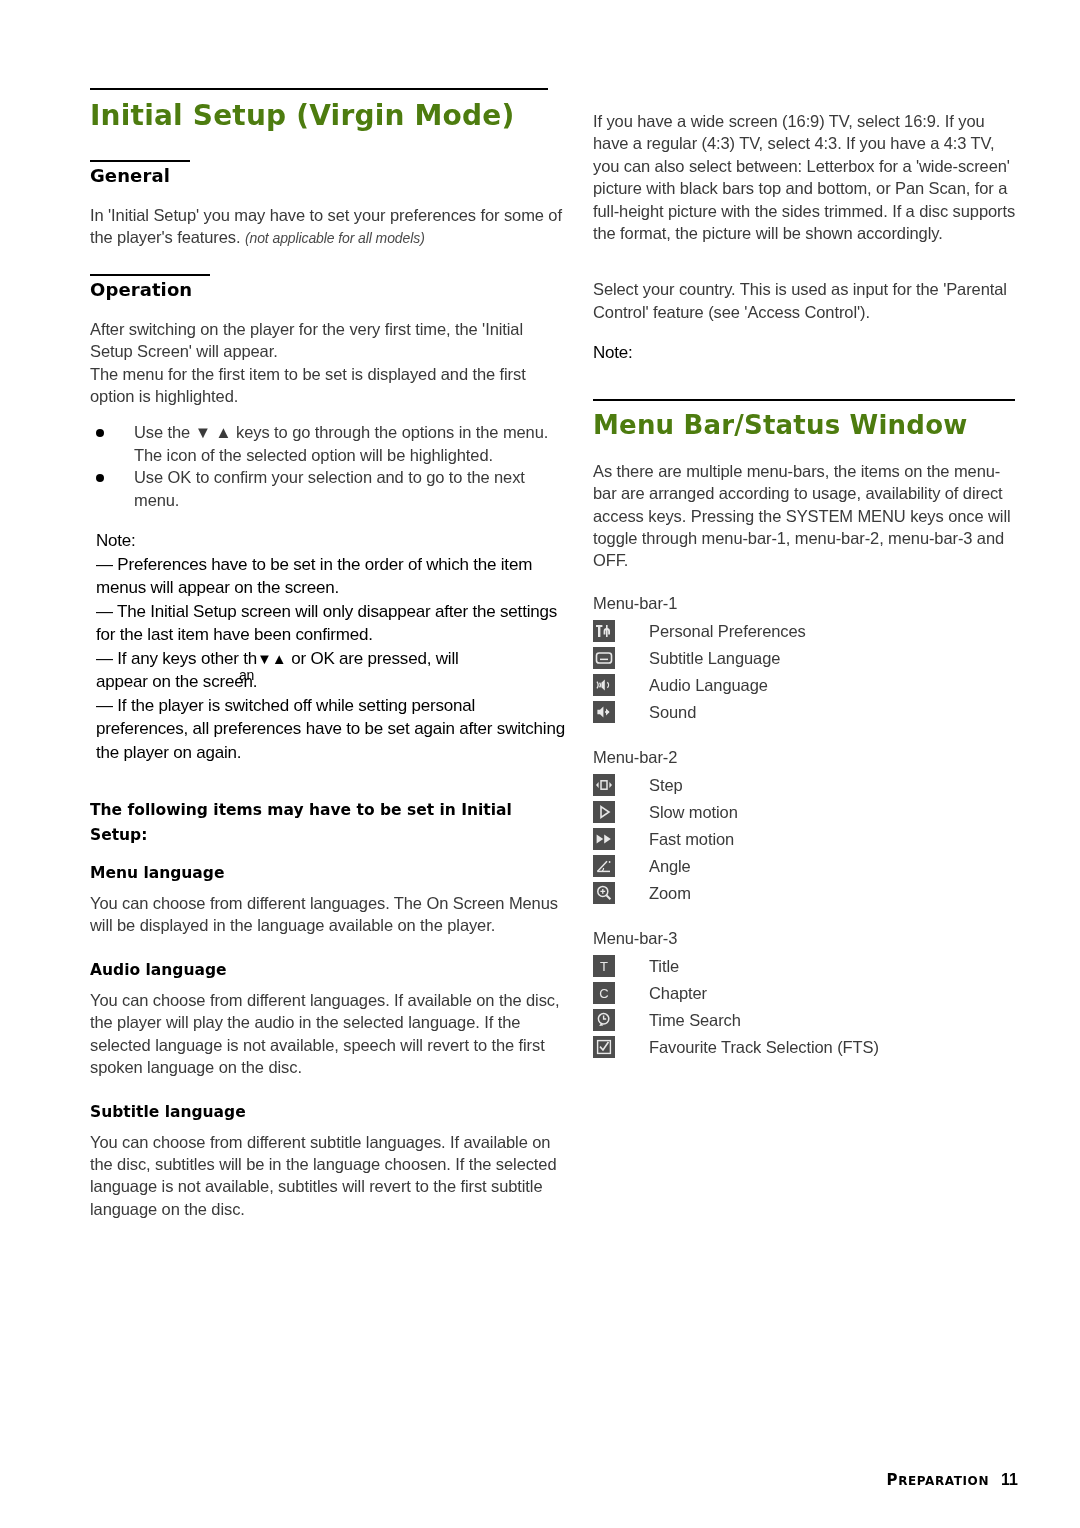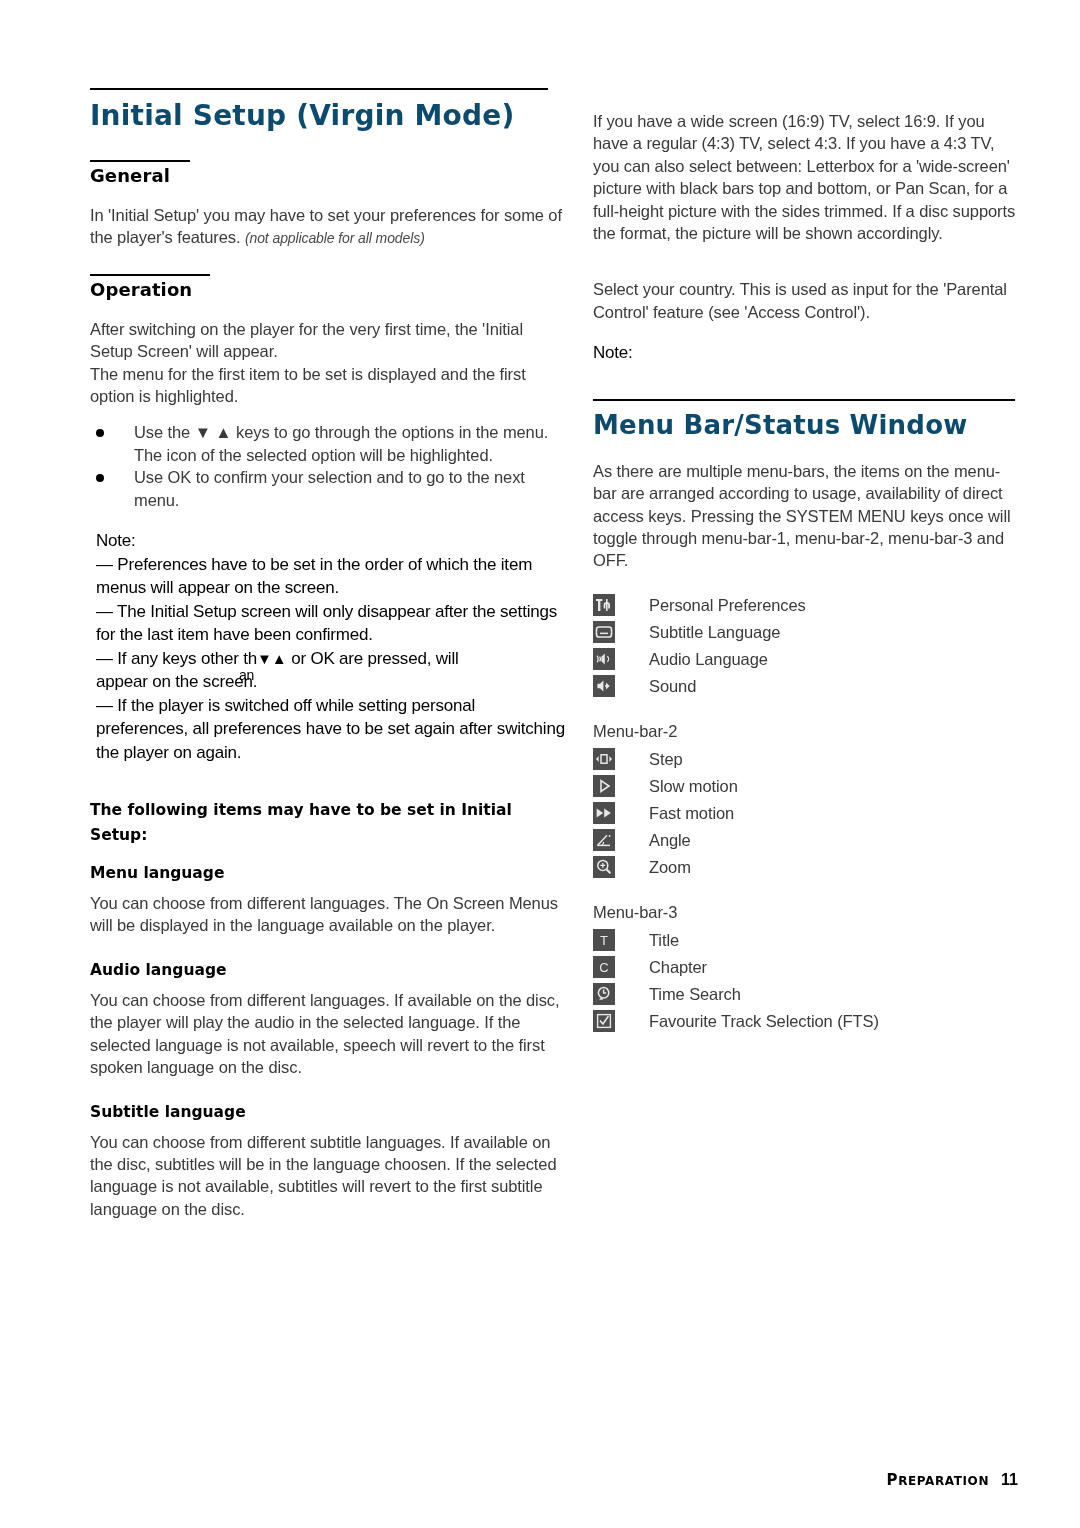--- a/index.html
+++ b/index.html
@@ -10,21 +10,21 @@
   }
   .page{position:absolute;inset:0;}
 
   
   .col{position:absolute;top:0;}
   .col-left{left:90px;width:478px;}
   .col-right{left:593px;width:425px;}
 
   
   .h1{
-    font-size:28px;font-weight:bold;color:#0c4a6e;
+    font-size:28px;font-weight:bold;color:#4d7c0f;
     letter-spacing:.2px;margin:0;padding-top:4px;
     font-family:"DejaVu Sans",sans-serif;
   }
   .rule-full{border-top:2.5px solid #000;width:458px;margin:0 0 5px 0;}
   .rule-col{border-top:2.5px solid #000;width:422px;margin:0 0 5px 0;}
   .rule-short{border-top:2.5px solid #000;margin:0 0 3px 0;}
   .rule-general{width:100px;}
   .rule-operation{width:120px;}
 
   .h2{
@@ -182,20 +182,21 @@
     <div class="sp34"></div>
 
     <div class="rule-col"></div>
     <h1 class="h1" style="font-size:26px;">Menu Bar/Status Window</h1>
 
     <div class="sp20"></div>
     <p class="p">As there are multiple menu-bars, the items on the menu-bar are arranged according to usage, availability of direct access keys. Pressing the SYSTEM MENU keys once will toggle through menu-bar-1, menu-bar-2, menu-bar-3 and OFF.</p>
 
     <div class="sp20"></div>
 
+    <p class="mb-label">Menu-bar-1</p>
     <ul class="mb-list">
       <li class="mb-row">
         <span class="mb-ico">
           <svg width="18" height="18" viewBox="0 0 18 18">
             <rect x="3" y="3" width="2.4" height="12" fill="#e8e8e8"></rect>
             <rect x="1" y="3" width="6.4" height="2" fill="#e8e8e8"></rect>
             <rect x="11" y="3" width="1.6" height="12" fill="#e8e8e8"></rect>
             <path d="M8.6 9.3 a3.2 3.2 0 0 1 6.4 0 v3.2 h-1.8 v-3.2 a1.4 1.4 0 0 0 -2.8 0 v3.2 h-1.8 z" fill="#e8e8e8"></path>
           </svg>
         </span>

